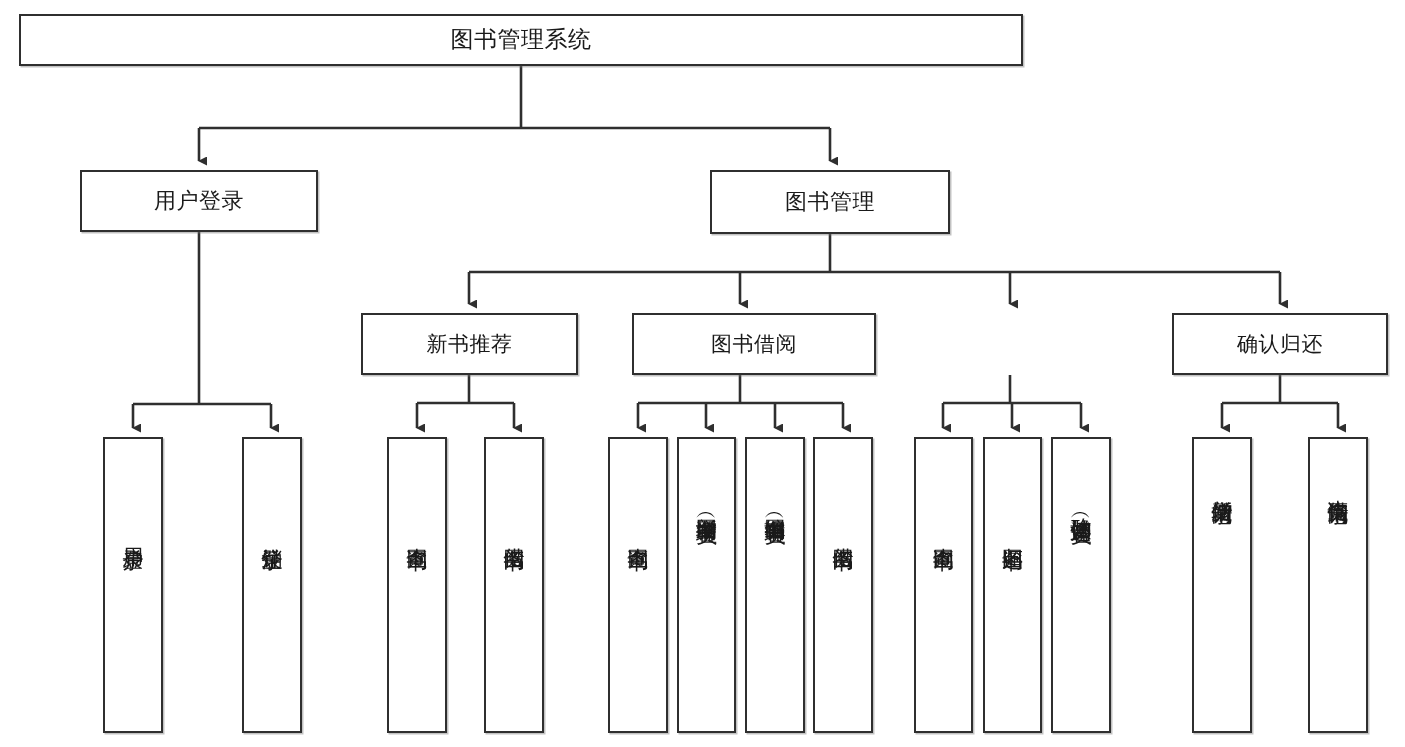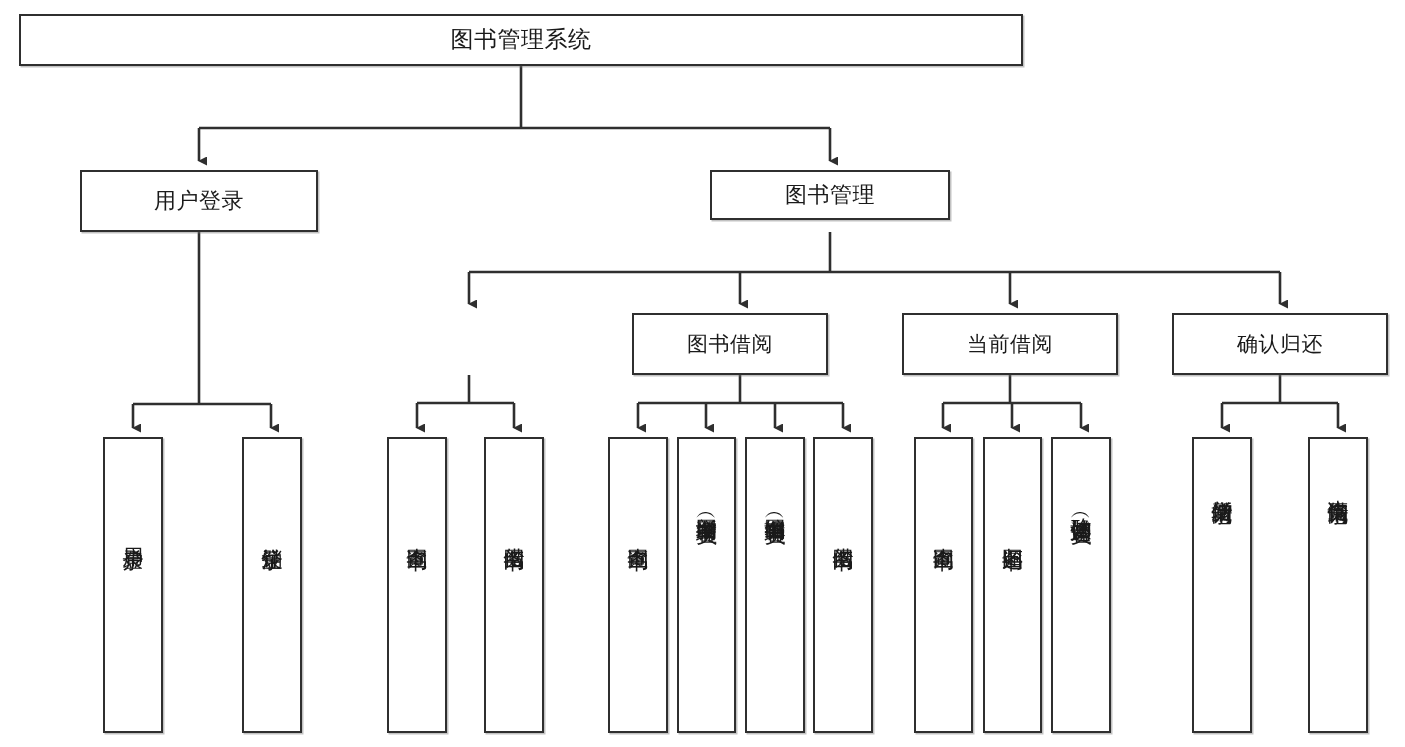--- a/index.html
+++ b/index.html
@@ -130,29 +130,29 @@
     </g>
   </svg>
 
   <div class="node root" style="left:19px; top:14px; width:1004px; height:52px;">
     <span class="label">图书管理系统</span>
   </div>
 
   <div class="node level2" style="left:80px; top:170px; width:238px; height:62px;">
     <span class="label">用户登录</span>
   </div>
-  <div class="node level2" style="left:710px; top:170px; width:240px; height:50px;">
+  <div class="node level2" style="left:710px; top:170px; width:240px; height:64px;">
     <span class="label">图书管理</span>
   </div>
 
-  <div class="node level3" style="left:632px; top:313px; width:196px; height:62px;">
+  <div class="node level3" style="left:361px; top:313px; width:217px; height:62px;">
+    <span class="label">新书推荐</span>
+  </div>
+  <div class="node level3" style="left:632px; top:313px; width:244px; height:62px;">
     <span class="label">图书借阅</span>
-  </div>
-  <div class="node level3" style="left:902px; top:313px; width:216px; height:62px;">
-    <span class="label">当前借阅</span>
   </div>
   <div class="node level3" style="left:1172px; top:313px; width:216px; height:62px;">
     <span class="label">确认归还</span>
   </div>
 
   <div class="node leaf short" style="left:103px; top:437px; width:60px; height:296px;">
     <span class="label">用户登录</span>
   </div>
   <div class="node leaf short" style="left:242px; top:437px; width:60px; height:296px;">
     <span class="label">注销登录</span>

